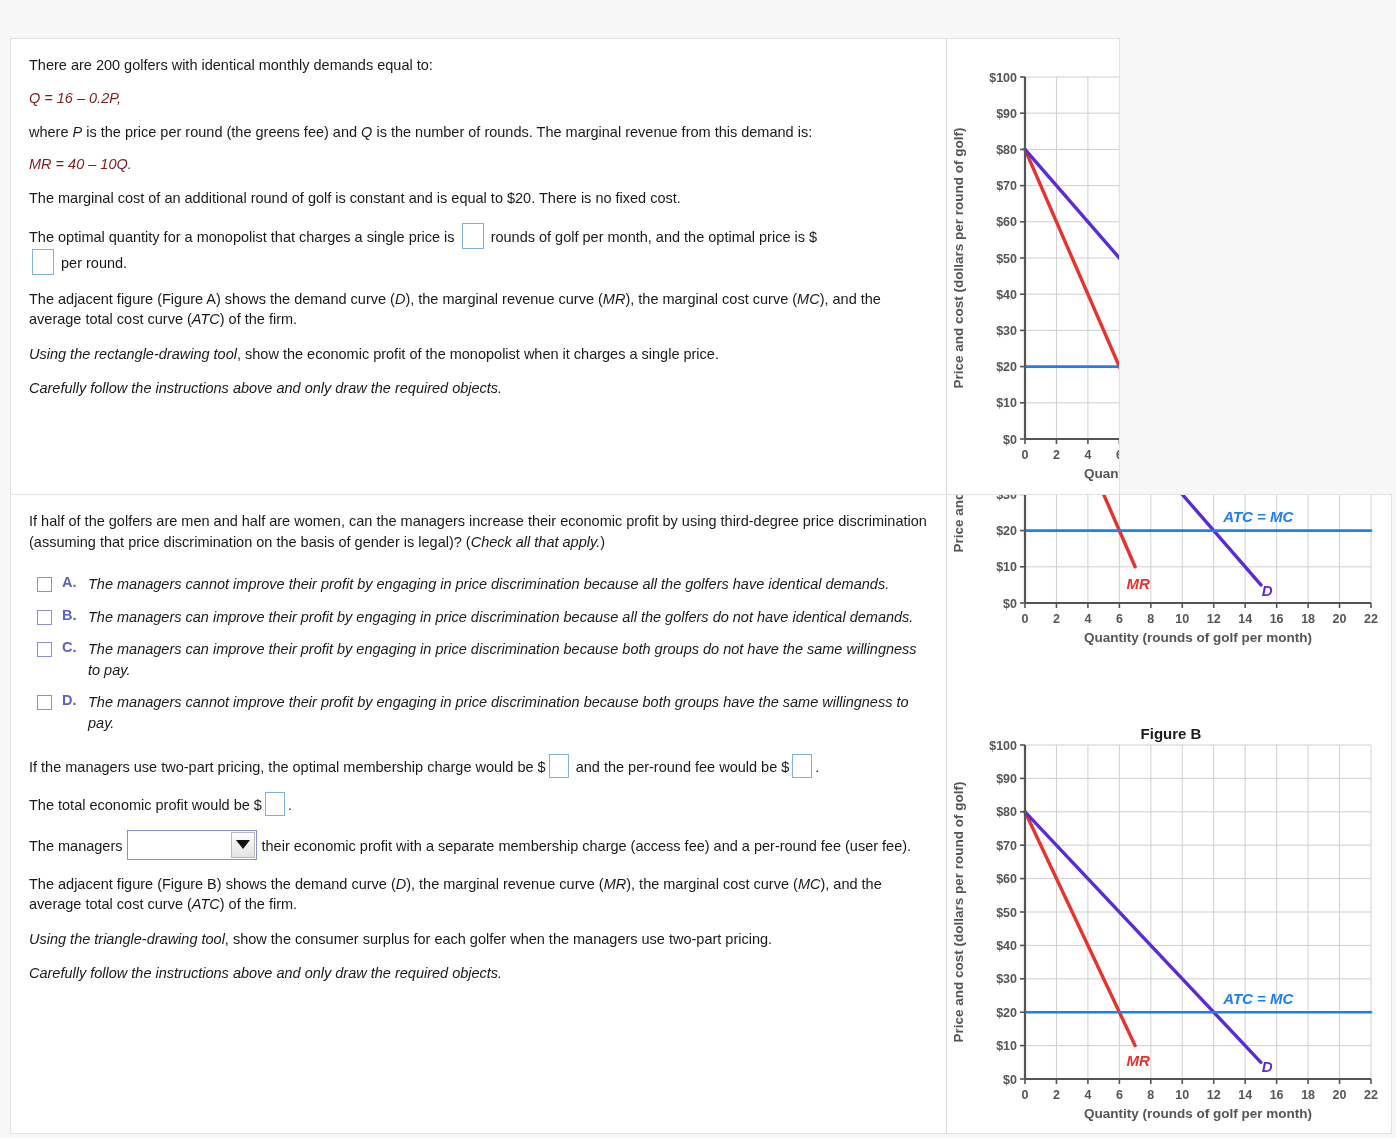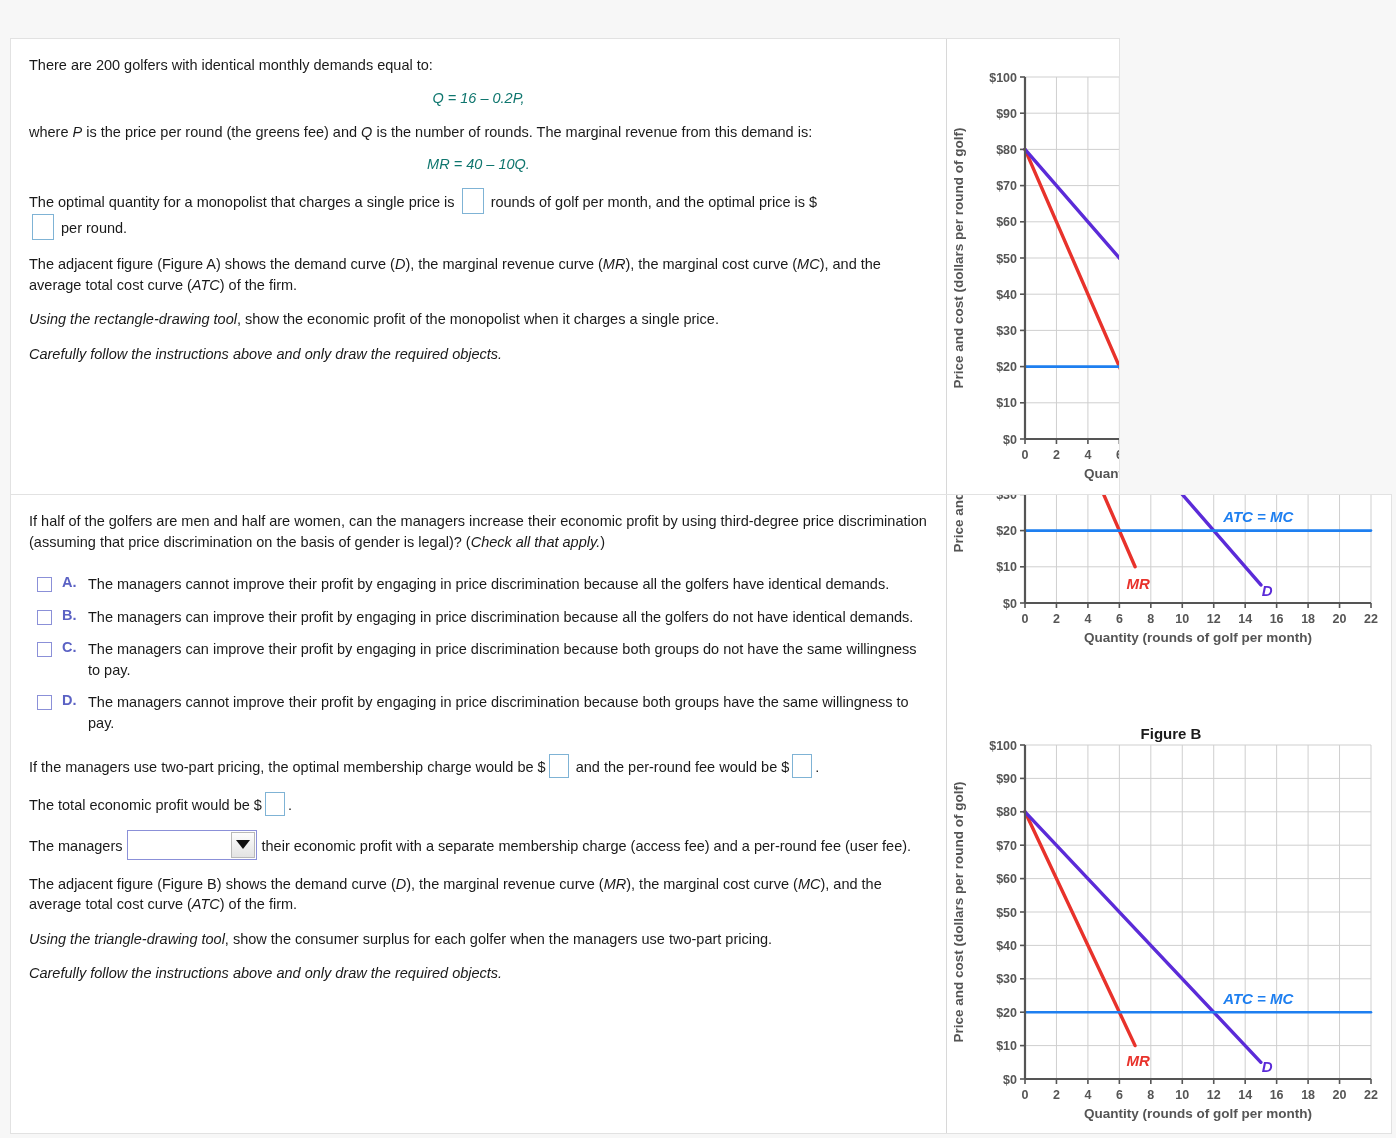--- a/index.html
+++ b/index.html
@@ -32,21 +32,21 @@
     position: relative;
   }
   .fig-col {
     flex: 1;
     border-left: 1px solid #d8d8d8;
     position: relative;
     overflow: hidden;
   }
 
   p.q { margin: 0 0 14px 0; font-size: 14.5px; line-height: 1.42; color: #1a1a1a; }
-  p.eq { margin: 0 0 16px 0; font-size: 14.5px; text-align: center; color: #0f766e; font-style: italic; }
+  p.eq { margin: 0 0 16px 0; font-size: 14.5px; color: #7f1d1d; font-style: italic; }
   p.eq .up { font-style: normal; }
   .ital { font-style: italic; }
 
   
   .blank {
     display: inline-block;
     width: 22px; height: 26px;
     border: 1.6px solid #7fb3d5;
     background: #ffffff;
     vertical-align: -7px;
@@ -93,21 +93,21 @@
     cursor: pointer;
   }
   .cl {
     color: #5b62c4;
     font-weight: bold;
     font-size: 14.5px;
     margin-right: 8px;
     flex: 0 0 auto;
     width: 18px;
   }
-  .ctext { font-size: 14.5px; line-height: 1.42; color: #1a1a1a; }
+  .ctext { font-size: 14.5px; line-height: 1.42; color: #1a1a1a; font-style: italic; }
 
   
   .chartbox { position: absolute; }
   .chart-title {
     position: absolute; width: 100%;
     text-align: center;
     font-size: 15px; font-weight: bold; color: #1a1a1a;
   }
   svg { display: block; }
   .gridline { stroke: #cfcfcf; stroke-width: 1; }
@@ -133,20 +133,21 @@
       </p>
 
       <p class="q">
         <span>where </span><span class="ital">P</span><span> is the price per round (the greens fee) and </span><span class="ital">Q</span><span> is the number of rounds. The marginal revenue from this demand is:</span>
       </p>
 
       <p class="eq">
         <span>MR</span><span class="up"> </span><span>= 40 – 10Q.</span>
       </p>
 
+      <p class="q">The marginal cost of an additional round of golf is constant and is equal to $20. There is no fixed cost.</p>
 
       <p class="q">
         <span>The optimal quantity for a monopolist that charges a single price is</span>
         <span class="blank"></span>
         <span>rounds of golf per month, and the optimal price is $</span><br>
         <span class="blank"></span>
         <span>per round.</span>
       </p>
 
 

